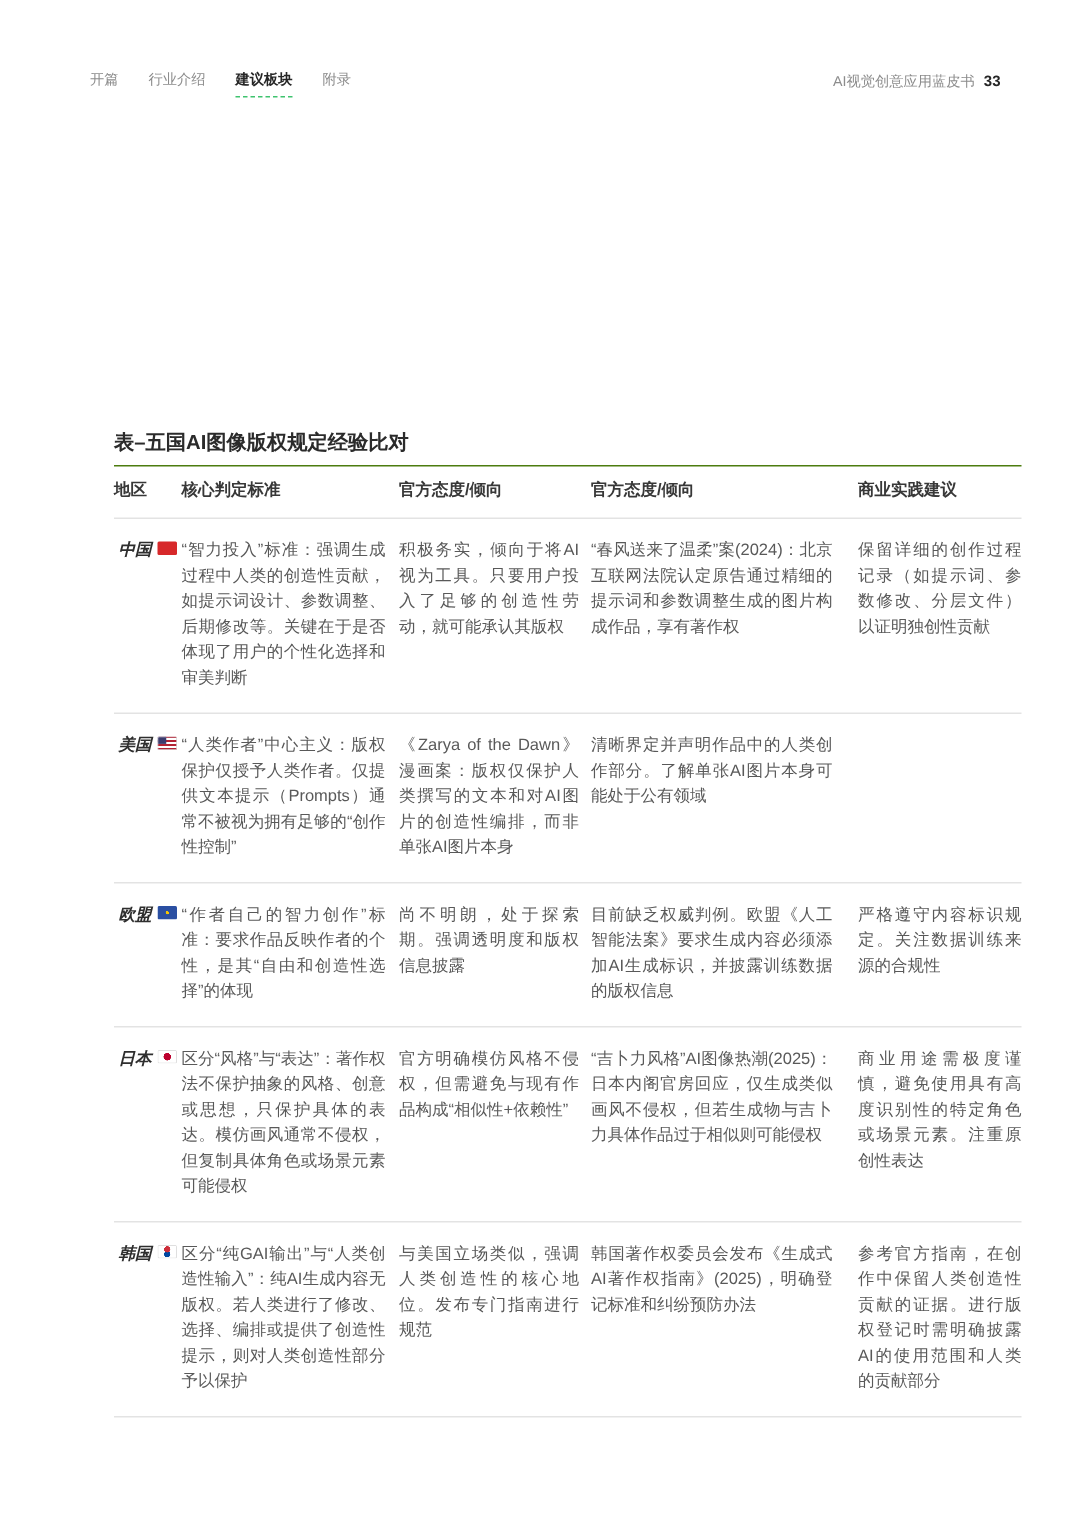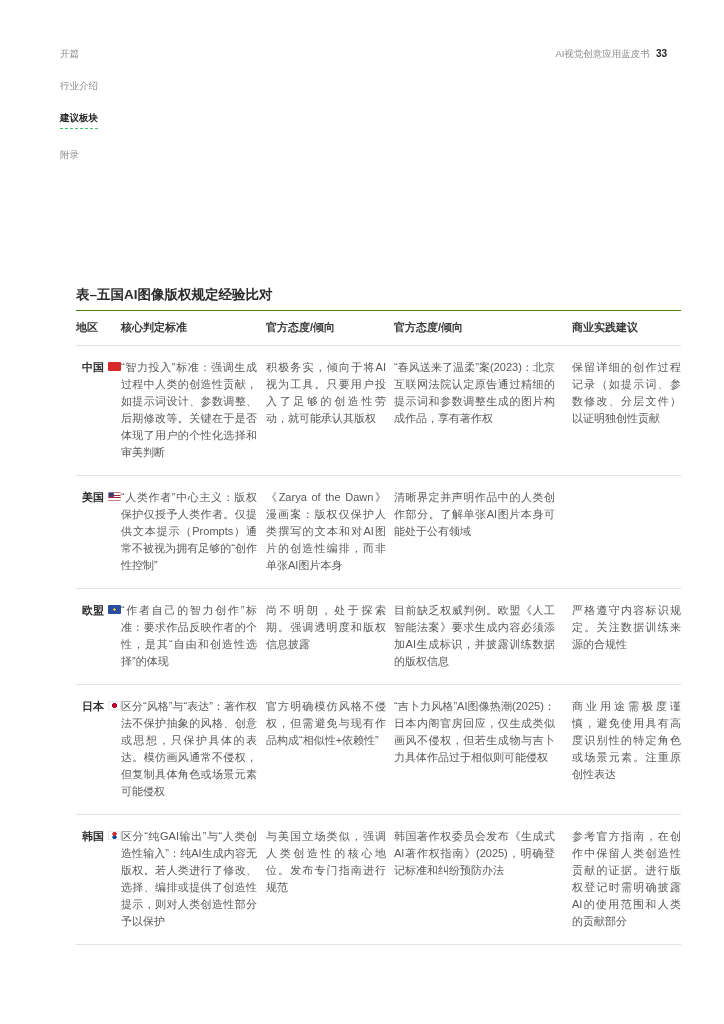--- a/index.html
+++ b/index.html
@@ -8,21 +8,21 @@
   .page {
     position:relative; width:724px; height:1024px; margin:0 auto;
     background:#ffffff; overflow:hidden;
   }
 
   
   .topnav {
     position:absolute; top:48px; left:60px; right:57px;
     display:flex; justify-content:space-between; align-items:flex-start;
   }
-  .nav-left { display:flex; gap:20px; align-items:flex-start;flex-direction:column; }
+  .nav-left { display:flex; gap:20px; align-items:flex-start; }
   .nav-item {
     font-size:9.5px; line-height:12px; color:#8c8c8c;
     text-decoration:none; cursor:pointer; white-space:nowrap;
   }
   .nav-item.active {
     color:#262626; font-weight:700;
     border-bottom:1px dashed #3fc36f; padding-bottom:4px;
   }
   .nav-right { display:flex; gap:6px; align-items:baseline; }
   .doc-title { font-size:9.5px; color:#8c8c8c; }
@@ -44,21 +44,21 @@
     font-size:11px; font-weight:700; color:#383838; line-height:14px;
   }
   .trow { padding:13px 0 14px 0; border-bottom:1px solid #e3e3e3; }
   .td {
     font-size:11px; line-height:17px; color:#595959;
     text-align:justify;
   }
   .th:nth-child(2), .td:nth-child(2) { padding-right:9px; }
   .th:nth-child(3), .td:nth-child(3) { padding-right:8px; }
   .th:nth-child(4), .td:nth-child(4) { padding-right:17px; }
-  .td.region { text-align:right; white-space:nowrap; }
+  .td.region { text-align:center; white-space:nowrap;font-style:italic; }
   .region-name { font-weight:700; color:#2e2e2e; font-size:11px; }
   .td p { margin:0; }
   .td p + p { margin-top:10px; }
 
   
   .flag {
     display:inline-block; width:13px; height:9px; margin-left:4px;
     border-radius:1px; vertical-align:0px;
   }
   .flag-cn { background:#d7282a; }
@@ -114,21 +114,21 @@
         <div class="th">商业实践建议</div>
       </div>
 
       <div class="trow">
         <div class="td region">
           <span class="region-name">中国</span><span class="flag flag-cn"></span>
         </div>
         <div class="td">“智力投入”标准：强调生成过程中人类的创造性贡献，如提示词设计、参数调整、后期修改等。关键在于是否体现了用户的个性化选择和审美判断</div>
         <div class="td">积极务实，倾向于将AI视为工具。只要用户投入了足够的创造性劳动，就可能承认其版权</div>
         <div class="td">
-          <p>“春风送来了温柔”案(2023)：北京互联网法院认定原告通过精细的提示词和参数调整生成的图片构成作品，享有著作权</p>
+          <p>“春风送来了温柔”案(2024)：北京互联网法院认定原告通过精细的提示词和参数调整生成的图片构成作品，享有著作权</p>
         </div>
         <div class="td">保留详细的创作过程记录（如提示词、参数修改、分层文件）以证明独创性贡献</div>
       </div>
 
       <div class="trow">
         <div class="td region">
           <span class="region-name">美国</span><span class="flag flag-us"></span>
         </div>
         <div class="td">“人类作者”中心主义：版权保护仅授予人类作者。仅提供文本提示（Prompts）通常不被视为拥有足够的“创作性控制”</div>
         <div class="td">

